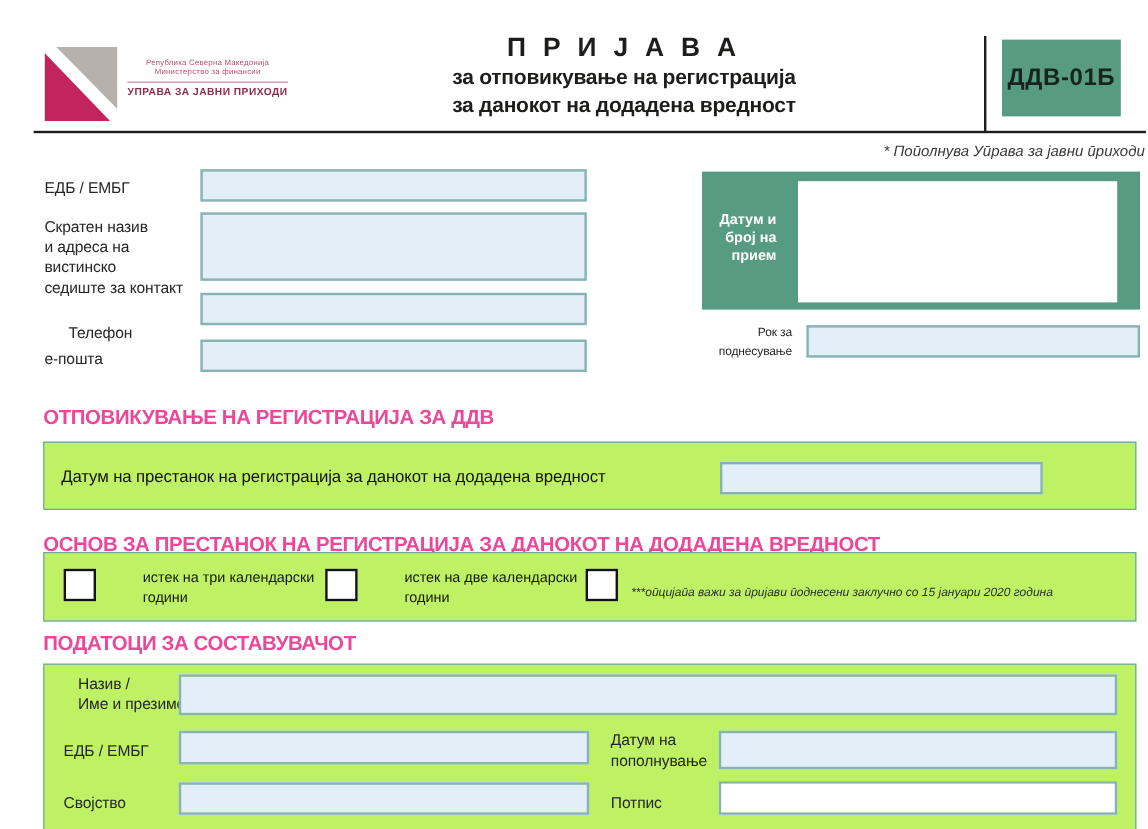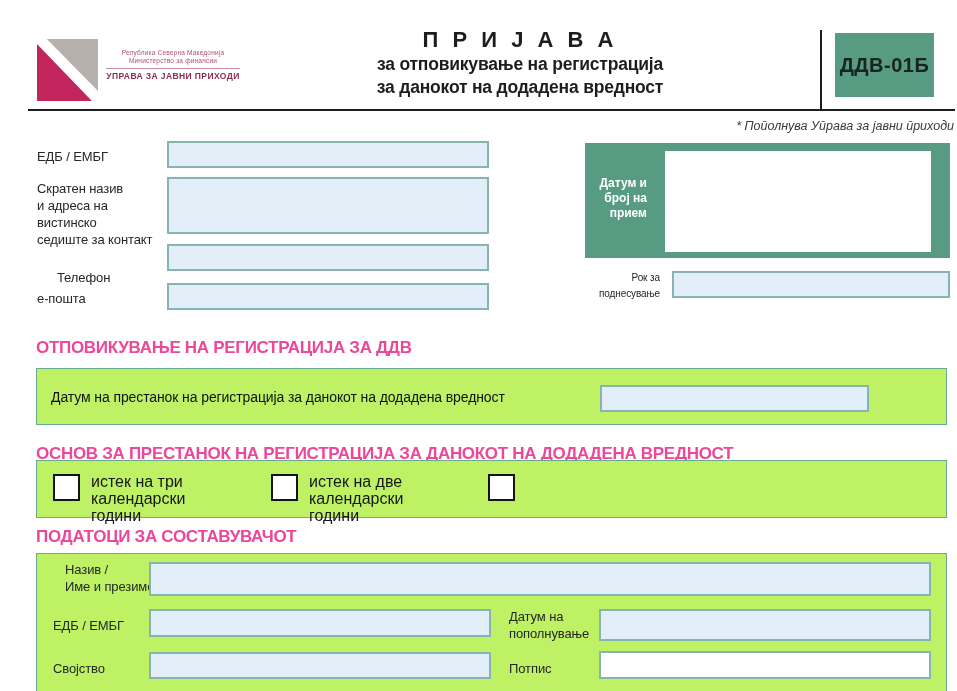--- a/index.html
+++ b/index.html
@@ -42,21 +42,21 @@
                 color:#ffffff;font-weight:bold;font-size:12px;line-height:15px;}
   .receipt .win{position:absolute;left:80px;top:8px;width:262px;height:99px;background:#ffffff;border:0;}
 
   
   .sect{position:absolute;font-size:17px;font-weight:bold;color:#ec4899;letter-spacing:-.3px;}
   .gbox{position:absolute;box-sizing:border-box;border:1.5px solid #6aaa90;background:#bef264;}
 
   
   .cb{position:absolute;box-sizing:border-box;width:27px;height:27px;background:#ffffff;
       border:2.5px solid #141414;cursor:pointer;}
-  .cblbl{position:absolute;font-size:16px;line-height:17px;color:#161616;}
+  .cblbl{position:absolute;font-size:12px;line-height:17px;color:#161616;margin-left:28px;}
   .cbnote{position:absolute;font-size:10px;font-style:italic;color:#2c2c2c;}
 </style>
 </head>
 <body>
 
 <div class="page">
 
   <div class="abs logo">
     <div class="tri tri-gray"></div>
     <div class="tri tri-red"></div>
@@ -115,20 +115,21 @@
 
     <div class="cb" style="left:16px;top:13px;"></div>
     <div class="cblbl pre" style="left:54px;top:12px;width:170px;">истек на три календарски
 години</div>
 
     <div class="cb" style="left:234px;top:13px;"></div>
     <div class="cblbl pre" style="left:272px;top:12px;width:170px;">истек на две календарски
 години</div>
 
     <div class="cb" style="left:451px;top:13px;"></div>
+    <div class="cbnote" style="left:489px;top:28px;width:410px;">***оūцијаūа важи за ūријави ūоднесени заклучно со 15 јануари 2020 година</div>
   </div>
 
   <div class="sect" style="left:36px;top:527px;">ПОДАТОЦИ ЗА СОСТАВУВАЧОТ</div>
   <div class="gbox" style="left:36px;top:553px;width:911px;height:150px;">
 
     <div class="lbl pre" style="left:28px;top:7px;width:110px;">Назив /
 Име и презиме</div>
     <input class="inp" style="left: 112px; top: 8px; width: 782px; height: 34px;" value="">
 
     <div class="lbl" style="left:16px;top:63px;">ЕДБ / ЕМБГ</div>

